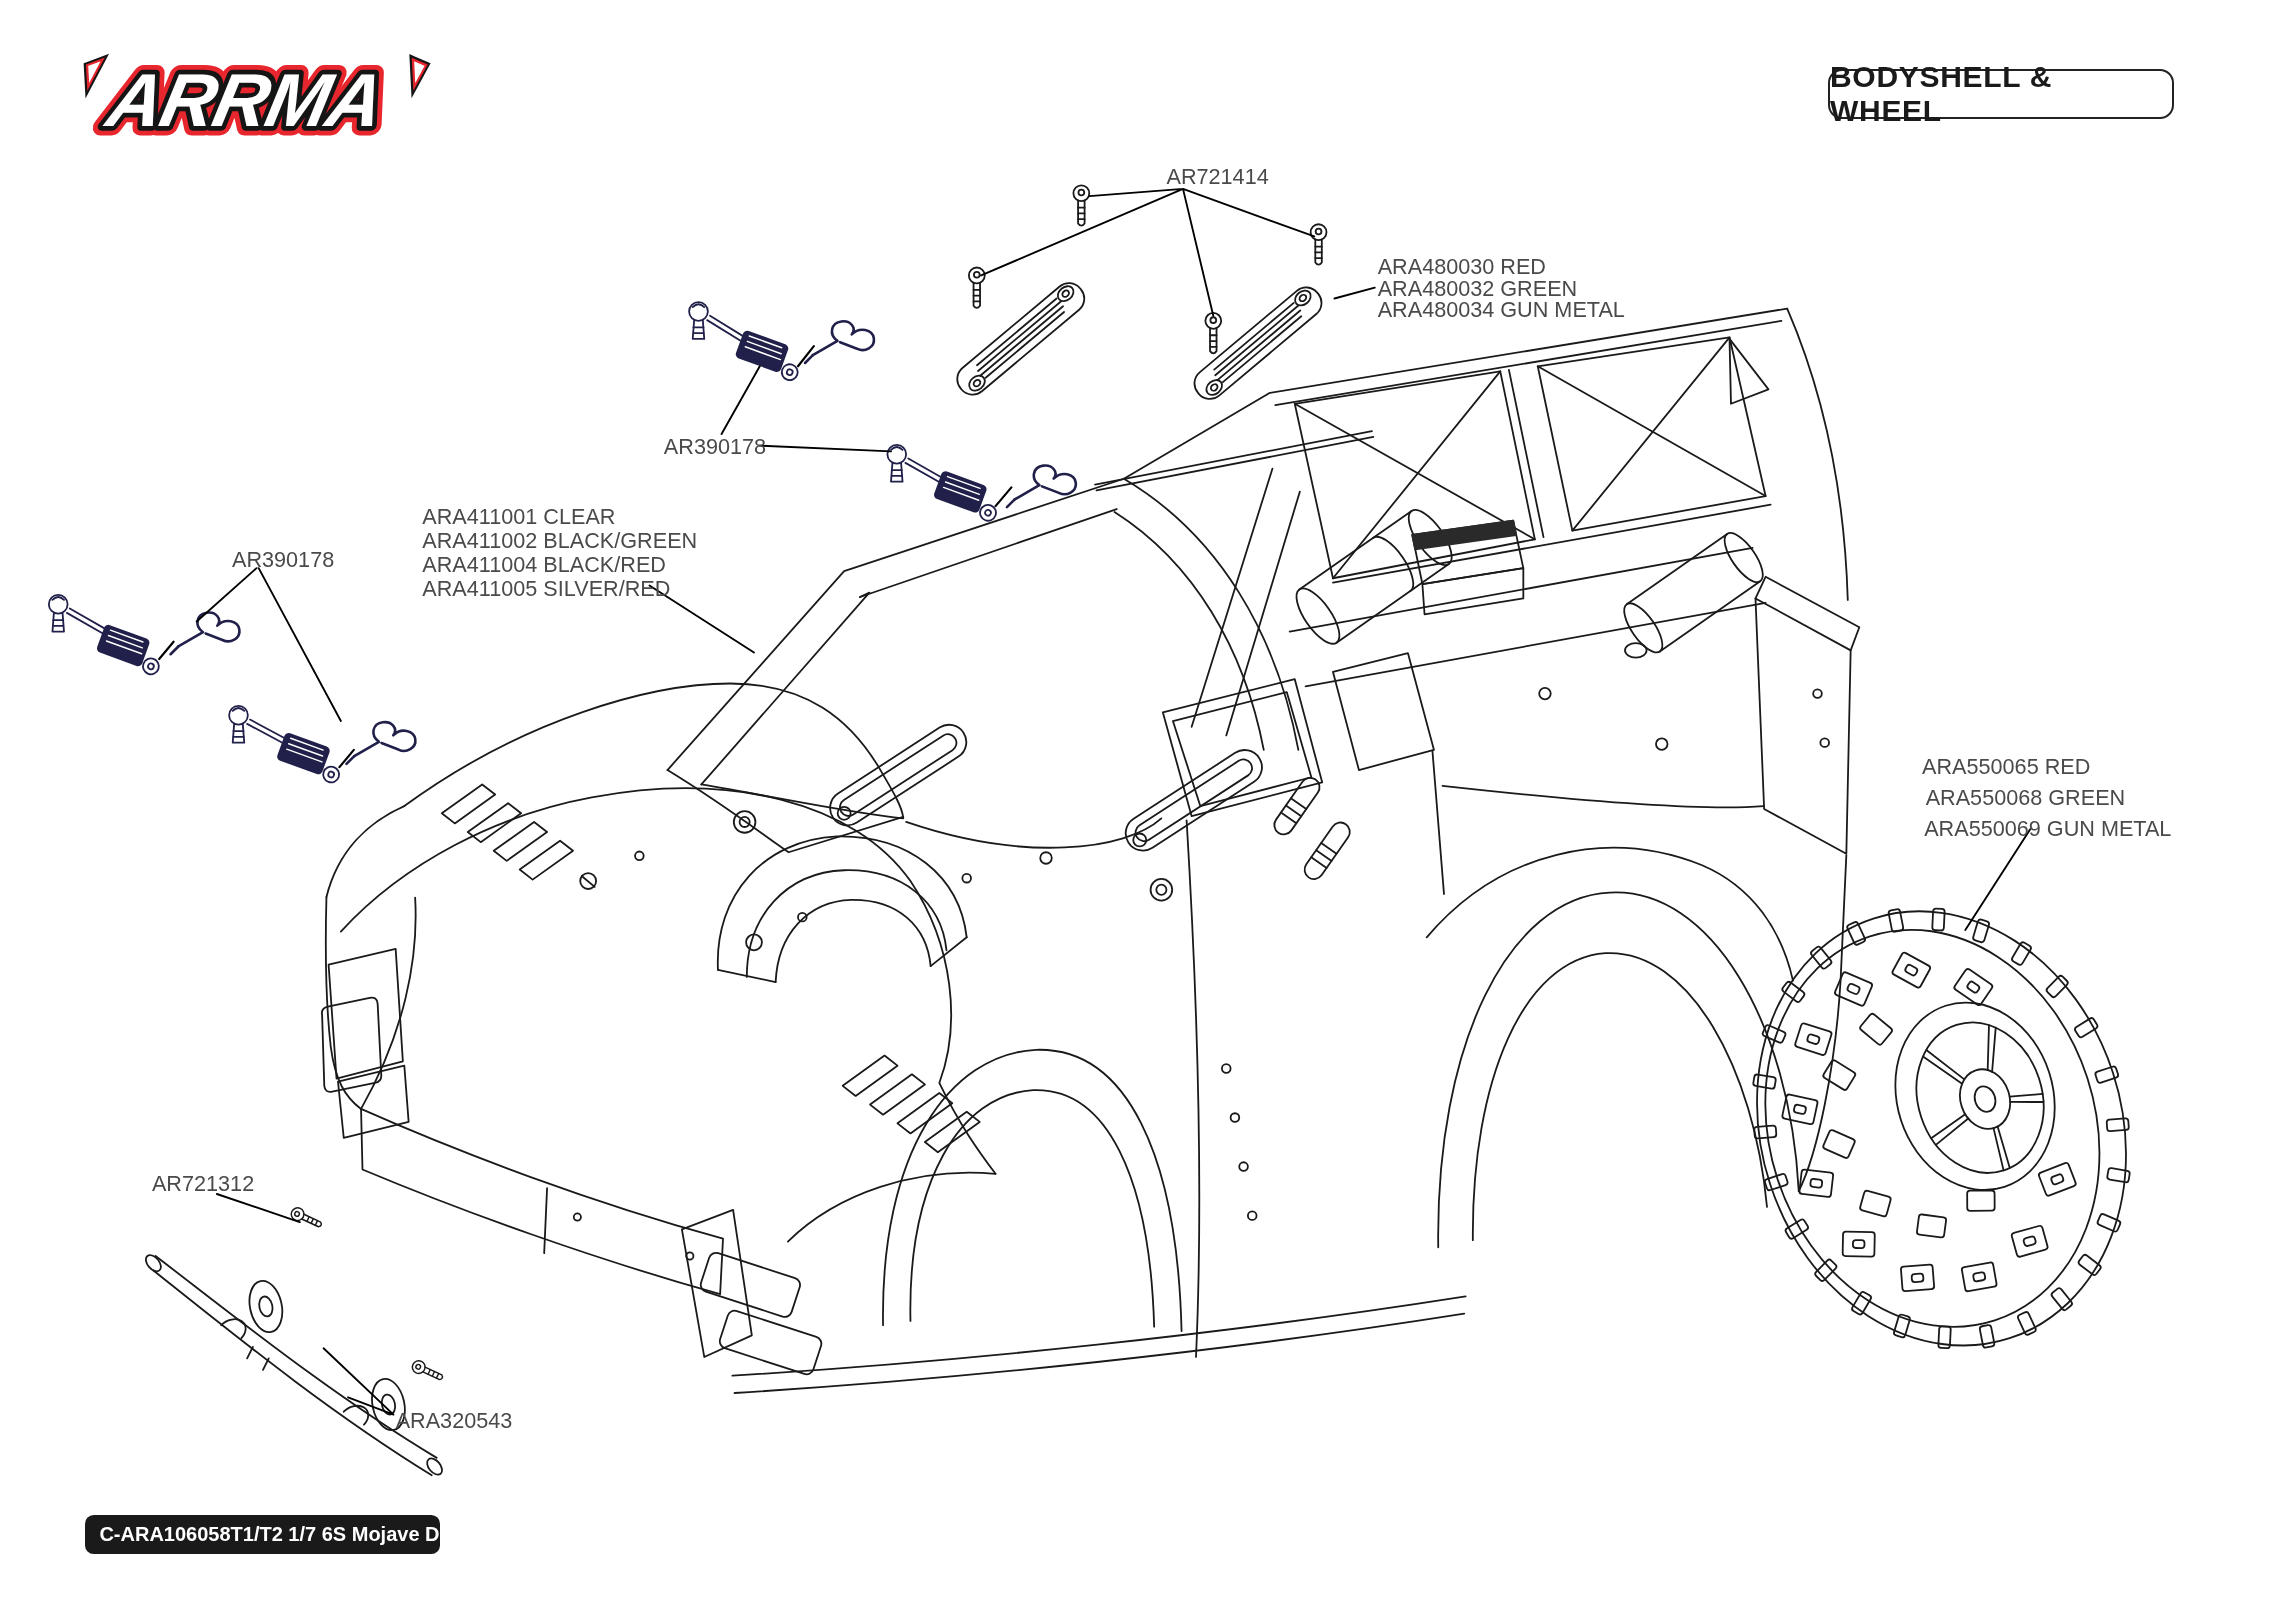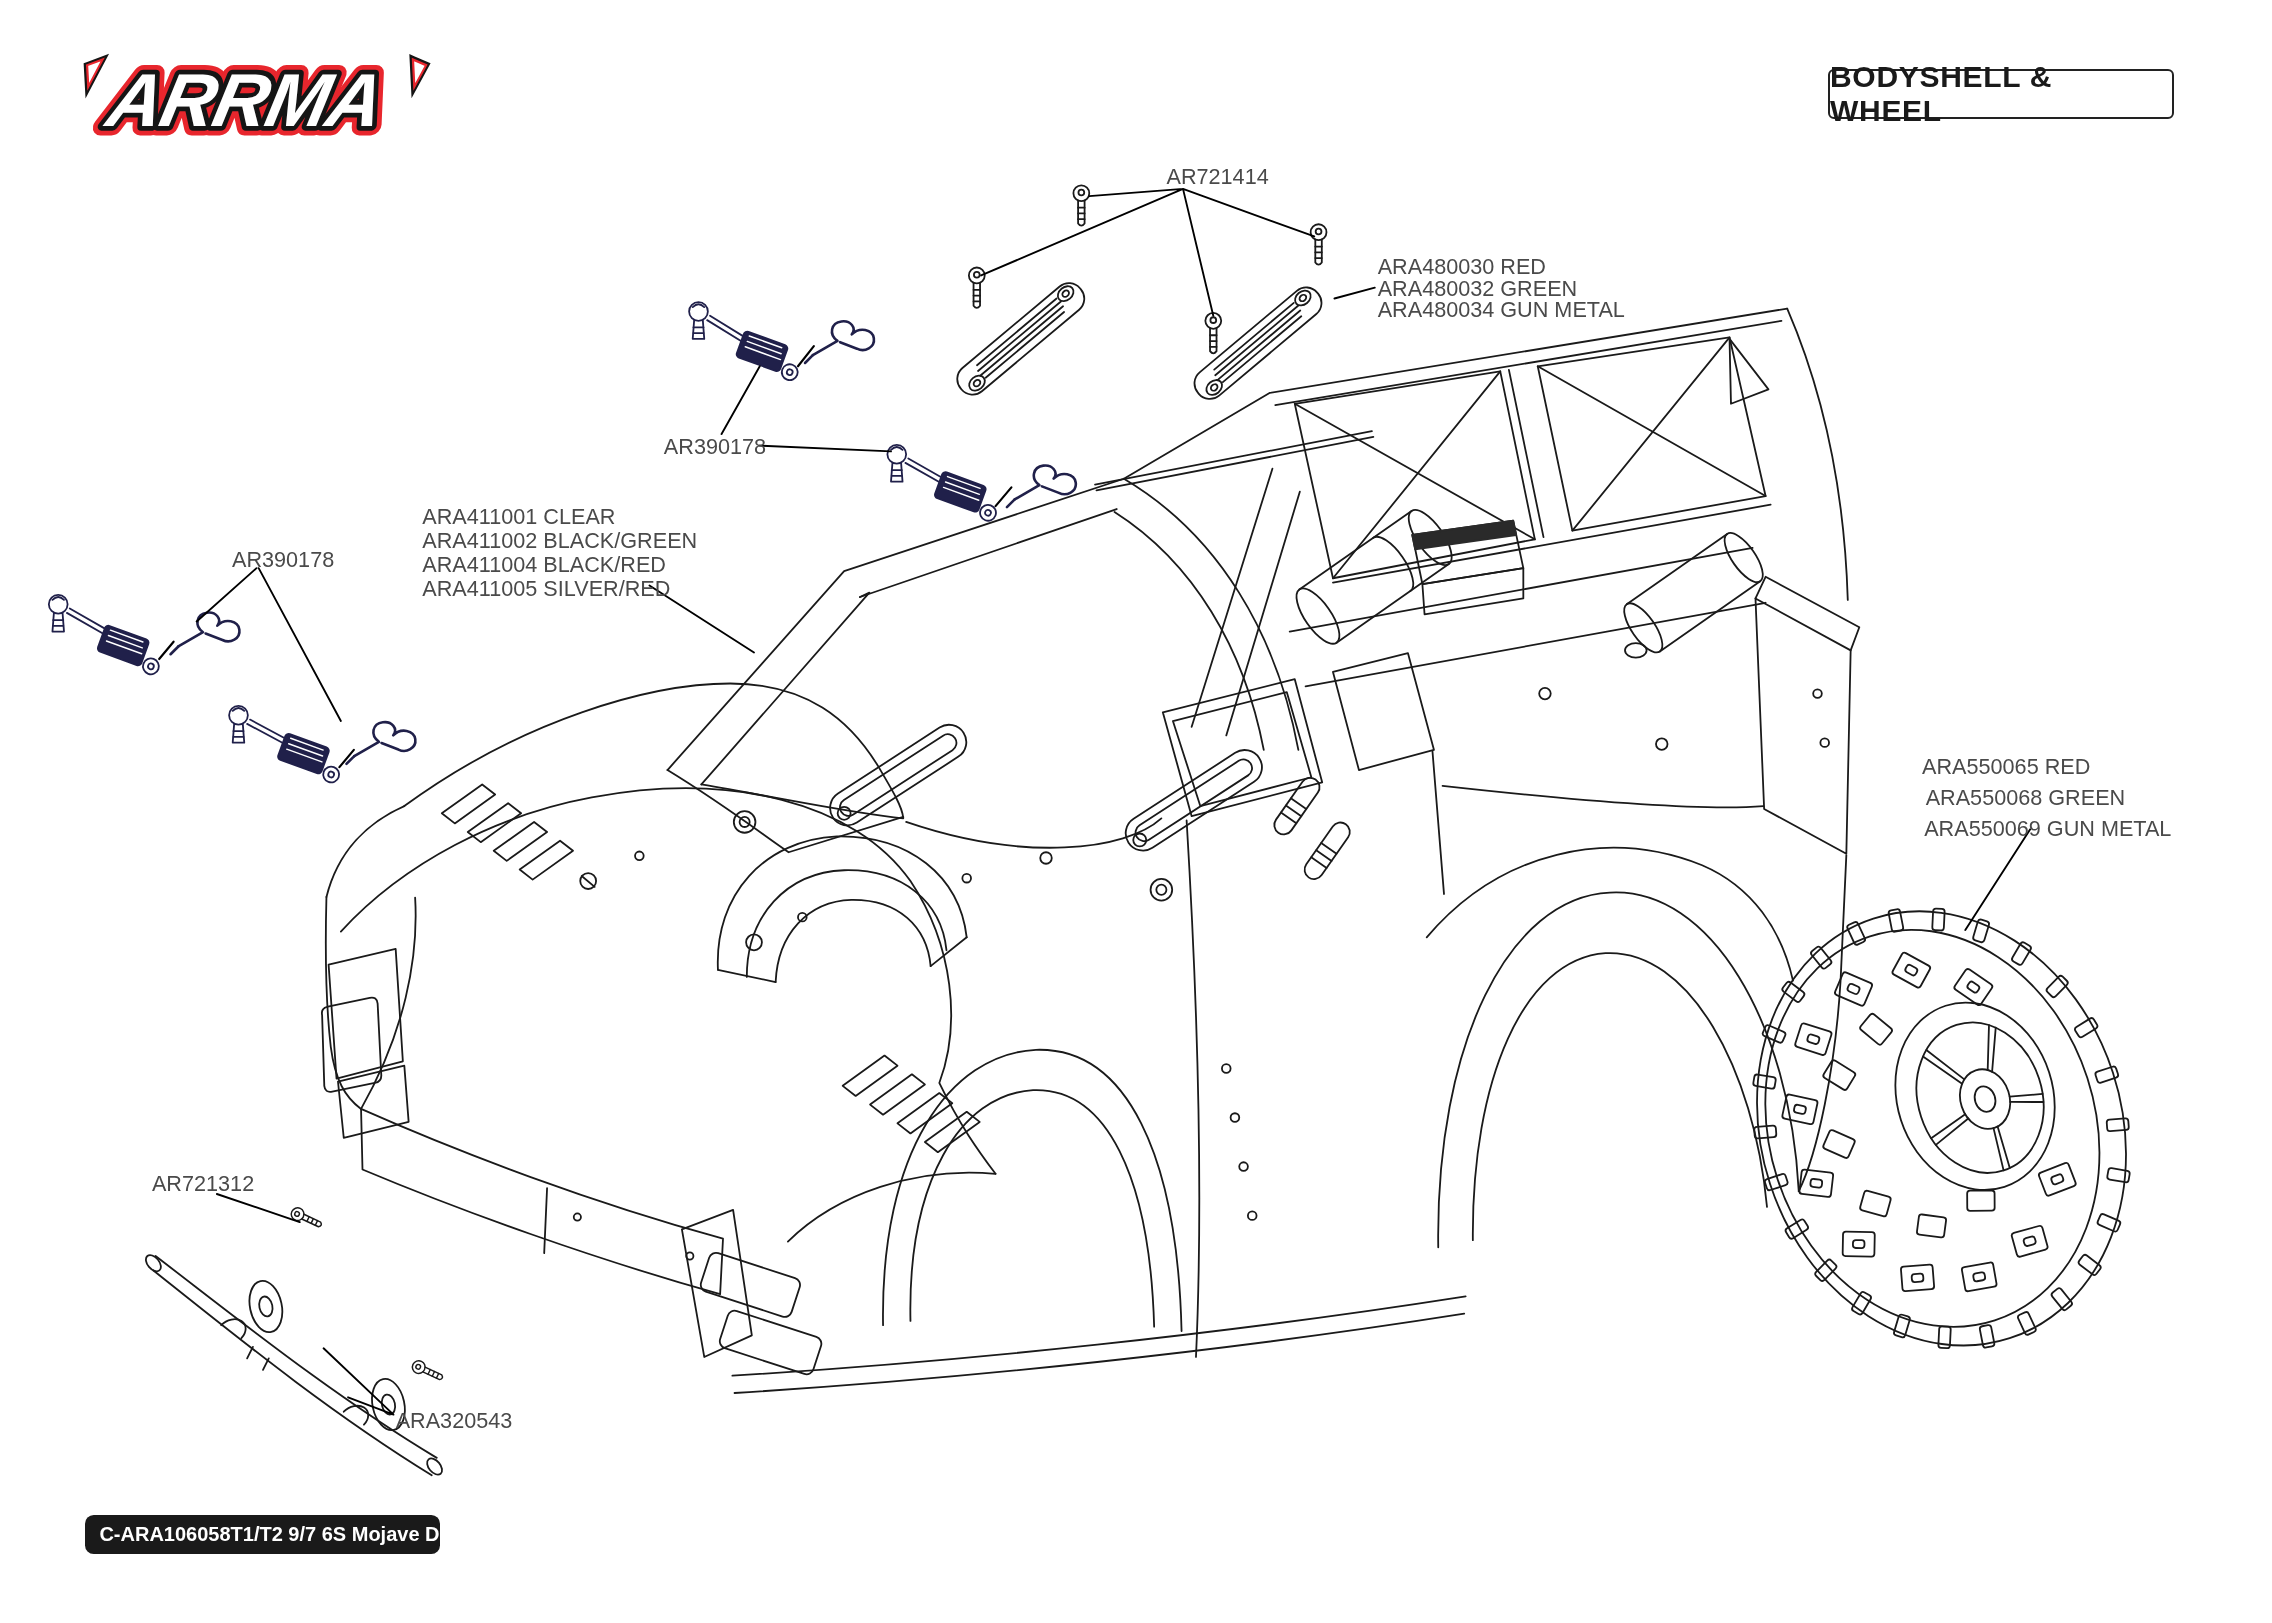--- a/index.html
+++ b/index.html
@@ -1,21 +1,21 @@
 <!DOCTYPE html>
 <html style="font-size:11.5px"><head>
 <meta charset="utf-8">
 <style>
   html,body{margin:0;padding:0;background:#fff;}
   .page{position:relative;width:2273px;height:1623px;background:#fff;overflow:hidden;
         font-family:"Liberation Sans",sans-serif;}
   svg text{font-family:"Liberation Sans",sans-serif;}
   .part-label{font-size:30px;fill:#4a4a4a;}
   .title-box{position:absolute;left:1828px;top:69px;width:342px;height:46px;
-        border:2.2px solid #222;border-radius:6px;display:flex;align-items:center;justify-content:center;
+        border:2.2px solid #222;border-radius:14px;display:flex;align-items:center;justify-content:center;
         font-size:30px;font-weight:bold;color:#1a1a1a;letter-spacing:0.7px;background:#fff;}
   .footer-badge{position:absolute;left:85px;top:1515px;width:355px;height:39px;background:#1a1a1a;
         border-radius:8.7px;color:#fff;font-size:20px;font-weight:bold;display:flex;align-items:center;
         padding-left:14.4px;box-sizing:border-box;white-space:nowrap;}
   .logo-wrap{position:absolute;left:63px;top:45px;width:368px;height:101px;}
 </style>
 </head>
 <body>
 
 <div class="page">
@@ -399,16 +399,16 @@
       <text class="part-label" x="585" y="826">ARA411005 SILVER/RED</text>
       <text class="part-label" x="2665" y="1073">ARA550065 RED</text>
       <text class="part-label" x="2670" y="1116">ARA550068 GREEN</text>
       <text class="part-label" x="2668" y="1160">ARA550069 GUN METAL</text>
       <text class="part-label" x="210" y="1652">AR721312</text>
       <text class="part-label" x="548" y="1980">ARA320543</text>
     </g>
   </svg>
 
   <div class="footer-badge">
-    <span>C-ARA106058T1/T2 9/7 6S Mojave Desert Truck RTR</span>
+    <span>C-ARA106058T1/T2 1/7 6S Mojave Desert Truck RTR</span>
   </div>
 </div>
 
 
 </body></html>

